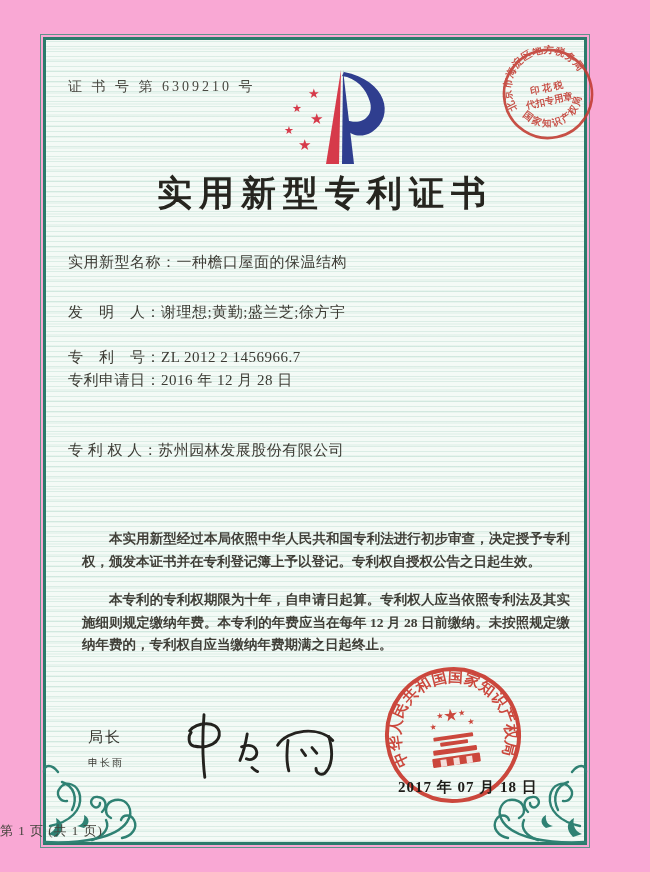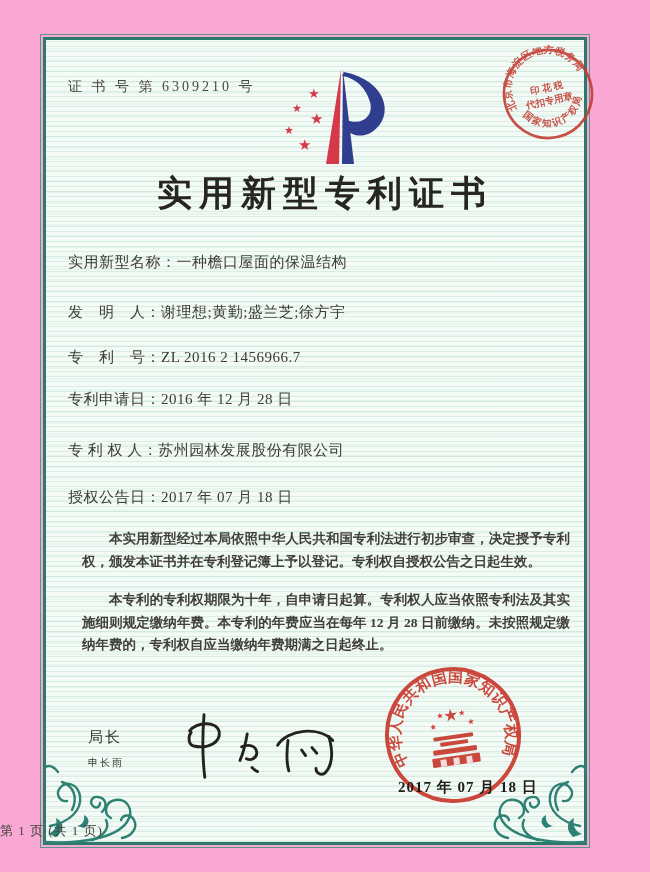--- a/index.html
+++ b/index.html
@@ -143,30 +143,27 @@
 
     <div class="title">实用新型专利证书</div>
 
     <div class="field-row" style="top:253px">
       <span class="field-label">实用新型名称：</span><span class="field-value">一种檐口屋面的保温结构</span>
     </div>
     <div class="field-row" style="top:303px">
       <span class="field-label">发　明　人：</span><span class="field-value">谢理想;黄勤;盛兰芝;徐方宇</span>
     </div>
     <div class="field-row" style="top:348px">
-      <span class="field-label">专　利　号：</span><span class="field-value">ZL 2016 2 1456966.7</span>
-    </div>
-    <div class="field-row" style="top:390px">
+      <span class="field-label">专　利　号：</span><span class="field-value">ZL 2012 2 1456966.7</span>
+    </div>
+    <div class="field-row" style="top:371px">
       <span class="field-label">专利申请日：</span><span class="field-value">2016 年 12 月 28 日</span>
     </div>
     <div class="field-row" style="top:441px">
       <span class="field-label">专 利 权 人：</span><span class="field-value">苏州园林发展股份有限公司</span>
-    </div>
-    <div class="field-row" style="top:488px">
-      <span class="field-label">授权公告日：</span><span class="field-value">2017 年 07 月 18 日</span>
     </div>
 
     <div class="paragraphs">
       <p>本实用新型经过本局依照中华人民共和国专利法进行初步审查，决定授予专利权，颁发本证书并在专利登记簿上予以登记。专利权自授权公告之日起生效。</p>
       <p>本专利的专利权期限为十年，自申请日起算。专利权人应当依照专利法及其实施细则规定缴纳年费。本专利的年费应当在每年 12 月 28 日前缴纳。未按照规定缴纳年费的，专利权自应当缴纳年费期满之日起终止。</p>
     </div>
 
     <div class="director-title">局长</div>
     <div class="director-name">申长雨</div>
 

